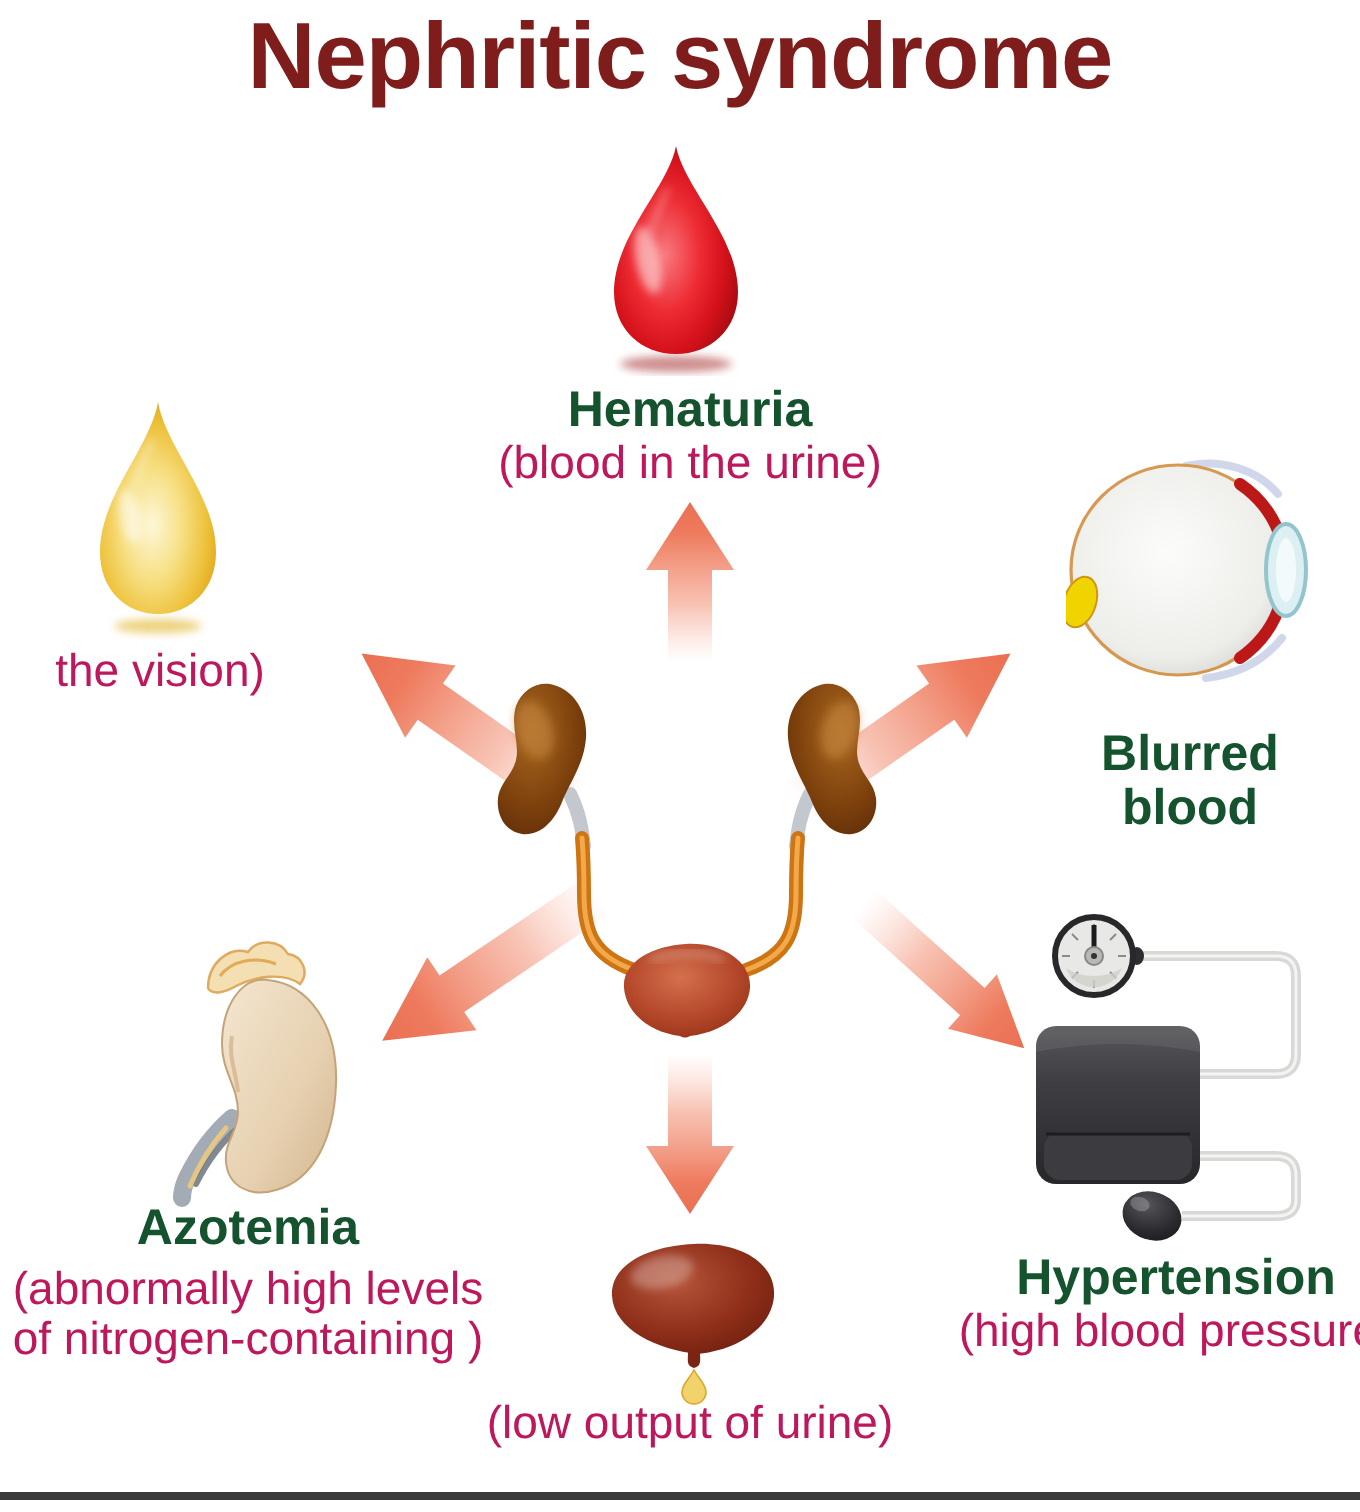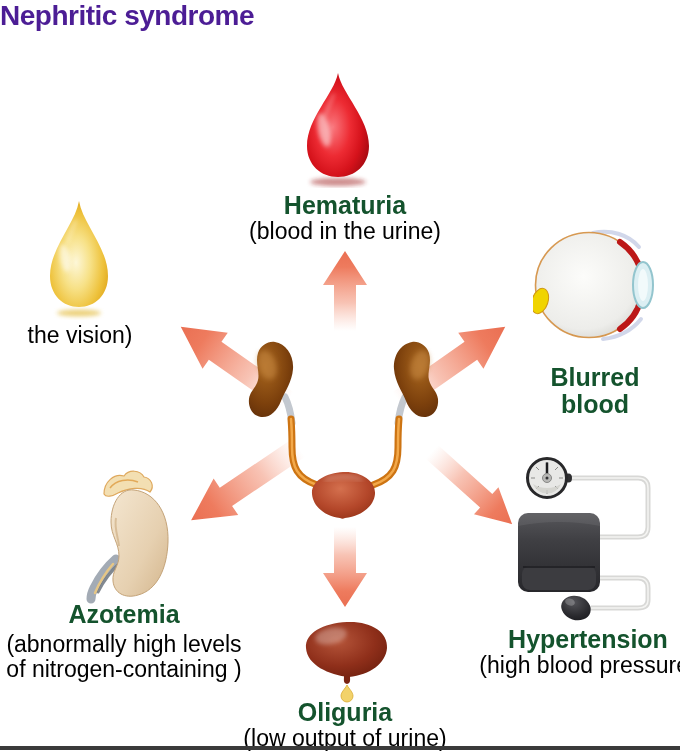--- a/index.html
+++ b/index.html
@@ -1,23 +1,23 @@
 <!DOCTYPE html>
 <html><head>
 <meta charset="utf-8">
 <style>
   html,body{margin:0;padding:0;background:#fff;}
   .stage{position:relative;width:680px;height:756px;background:#ffffff;overflow:hidden;
          font-family:"Liberation Sans",sans-serif;}
   .abs{position:absolute;}
-  .title{position:absolute;left:0;right:0;top:0;
-         font-size:28px;font-weight:700;color:#4c1d95;letter-spacing:-0.5px;}
+  .title{position:absolute;left:0;right:0;top:0;text-align:center;
+         font-size:47px;font-weight:700;color:#7f1d1d;letter-spacing:-0.5px;}
   .sym-label{position:absolute;text-align:center;}
   .sym-name{font-weight:700;font-size:25px;line-height:27px;color:#14532d;}
-  .sym-desc{font-size:23px;line-height:24.5px;color:#000000;}
+  .sym-desc{font-size:23px;line-height:24.5px;color:#be185d;}
   .nowrap{white-space:nowrap;}
   svg{display:block;}
   .arrow{position:absolute;}
   .bottom-rule{position:absolute;left:0;width:680px;top:746px;height:4px;background:#3a3a3a;}
 </style>
 </head>
 <body>
 
 <div class="stage">
 
@@ -244,21 +244,20 @@
         <filter id="fBlurO" x="-60%" y="-60%" width="220%" height="220%">
             <feGaussianBlur stdDeviation="2"></feGaussianBlur>
           </filter>
       </defs>
       <path d="M44,7 C68,6 85,17 84,33 C83,48 67,60 46,62 C26,60 4,50 3,33 C2,18 20,8 44,7 Z" fill="url(#rgOli)"></path>
       <ellipse cx="28" cy="21" rx="16" ry="8" transform="rotate(-12 28 21)" fill="#ffffff" opacity="0.28" filter="url(#fBlurO)"></ellipse>
       <path d="M41,61 C41,65 40,68 44,69 C48,68 47,65 47,61 Z" fill="#7a2412"></path>
       <path d="M44,70 C46,74 50,77 50,81 A6,6 0 1 1 38,81 C38,77 42,74 44,70 Z" fill="#f2d26a" stroke="#d9a92f" stroke-width="0.8"></path>
     </svg>
     <div class="sym-label" style="left:215px;top:699px;width:260px;">
-      <div class="sym-name">Oliguria</div>
       <div class="sym-desc nowrap">(low output of urine)</div>
     </div>
   </div>
 
   <div>
     <svg class="abs" style="left:505px;top:448px;width:175px;height:185px;" viewBox="0 0 175 185">
       <defs>
         <linearGradient id="lgCuff" x1="0" y1="0" x2="0" y2="1">
           <stop offset="0" stop-color="#57575b"></stop>
             <stop offset="0.35" stop-color="#3f3f43"></stop>

